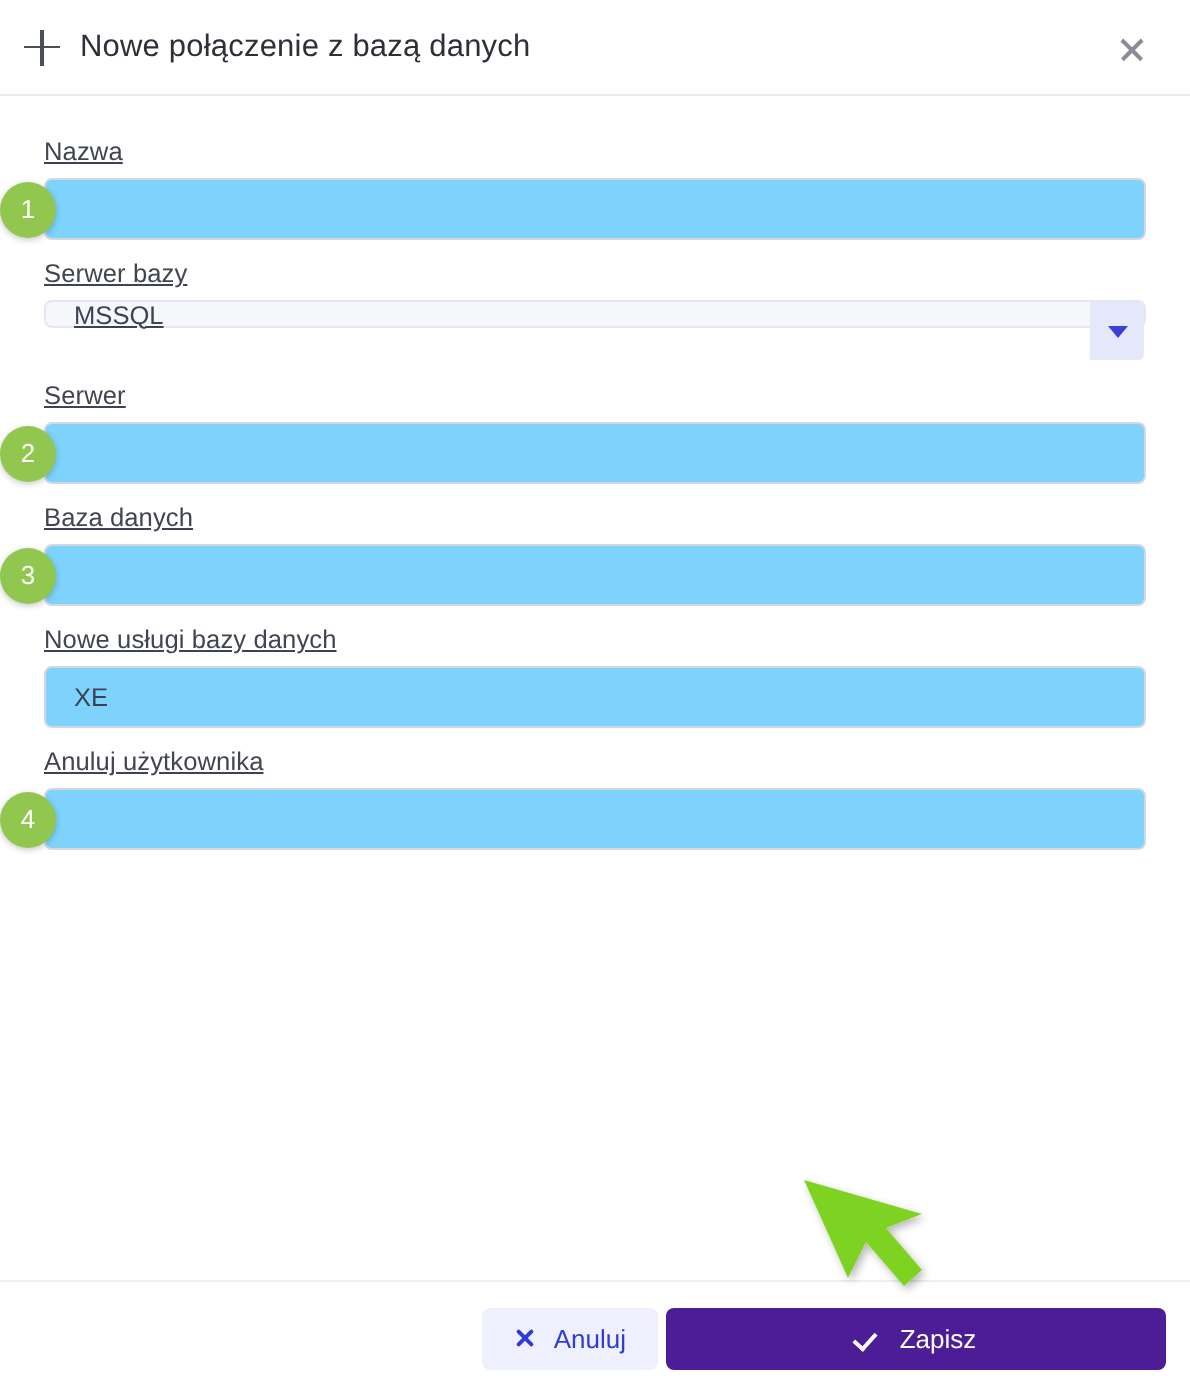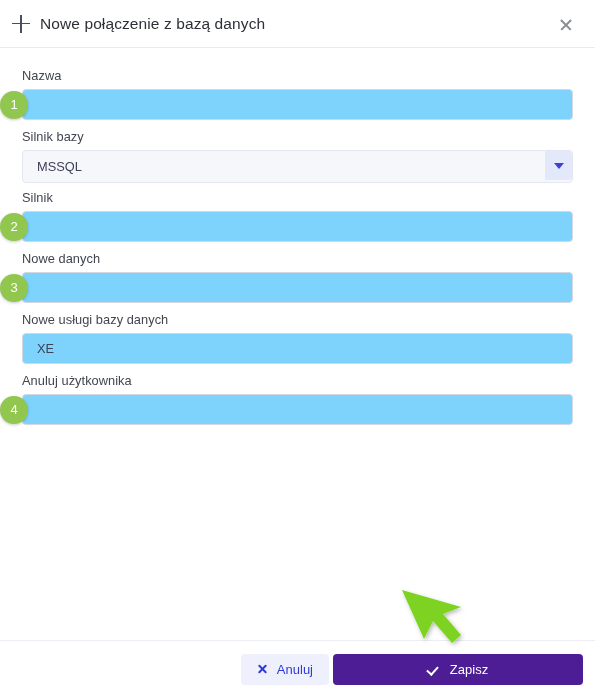--- a/index.html
+++ b/index.html
@@ -83,20 +83,21 @@
   }
   .close-icon::before { transform: rotate(45deg); }
   .close-icon::after  { transform: rotate(-45deg); }
 
   
   .dialog-body {
     flex: 1 1 auto;
     padding: 20px 22px 0 22px;
     box-sizing: border-box;
     overflow: hidden;
+    text-decoration: underline;
   }
   .field {
     position: relative;
     margin-bottom: 9px;
   }
   .field-label {
     font-size: 12.8px;
     color: #41454f;
     margin-bottom: 6px;
     display: block;
@@ -121,21 +122,21 @@
   }
   .text-input::placeholder { color: #b3b8c4; }
 
   
   .select-wrap {
     position: relative;
     height: 31px;
   }
   .select-box {
     width: 100%;
-    height: 33px;
+    height: 14px;
     box-sizing: border-box;
     border: 1px solid #e4e7f2;
     border-radius: 4px;
     background: #f6f7fb;
     font-size: 12.8px;
     color: #3c4257;
     display: flex;
     align-items: center;
     padding: 0 14px;
     cursor: pointer;
@@ -270,41 +271,41 @@
 
     <div class="field">
       <label class="field-label">Nazwa</label>
       <div class="control">
         <input class="text-input" type="text" value="" style="">
         <span class="badge">1</span>
       </div>
     </div>
 
     <div class="field">
-      <label class="field-label">Silnik bazy</label>
+      <label class="field-label">Serwer bazy</label>
       <div class="select-wrap">
         <div class="select-box">
           <span>MSSQL</span>
         </div>
         <div class="select-arrow-btn">
           <span class="caret"></span>
         </div>
       </div>
     </div>
 
     <div class="field">
-      <label class="field-label">Silnik</label>
+      <label class="field-label">Serwer</label>
       <div class="control">
         <input class="text-input" type="text" value="" style="">
         <span class="badge">2</span>
       </div>
     </div>
 
     <div class="field">
-      <label class="field-label">Nowe danych</label>
+      <label class="field-label">Baza danych</label>
       <div class="control">
         <input class="text-input" type="text" value="" style="">
         <span class="badge">3</span>
       </div>
     </div>
 
     <div class="field">
       <label class="field-label">Nowe usługi bazy danych</label>
       <div class="control">
         <input class="text-input" type="text" value="XE" style="">

